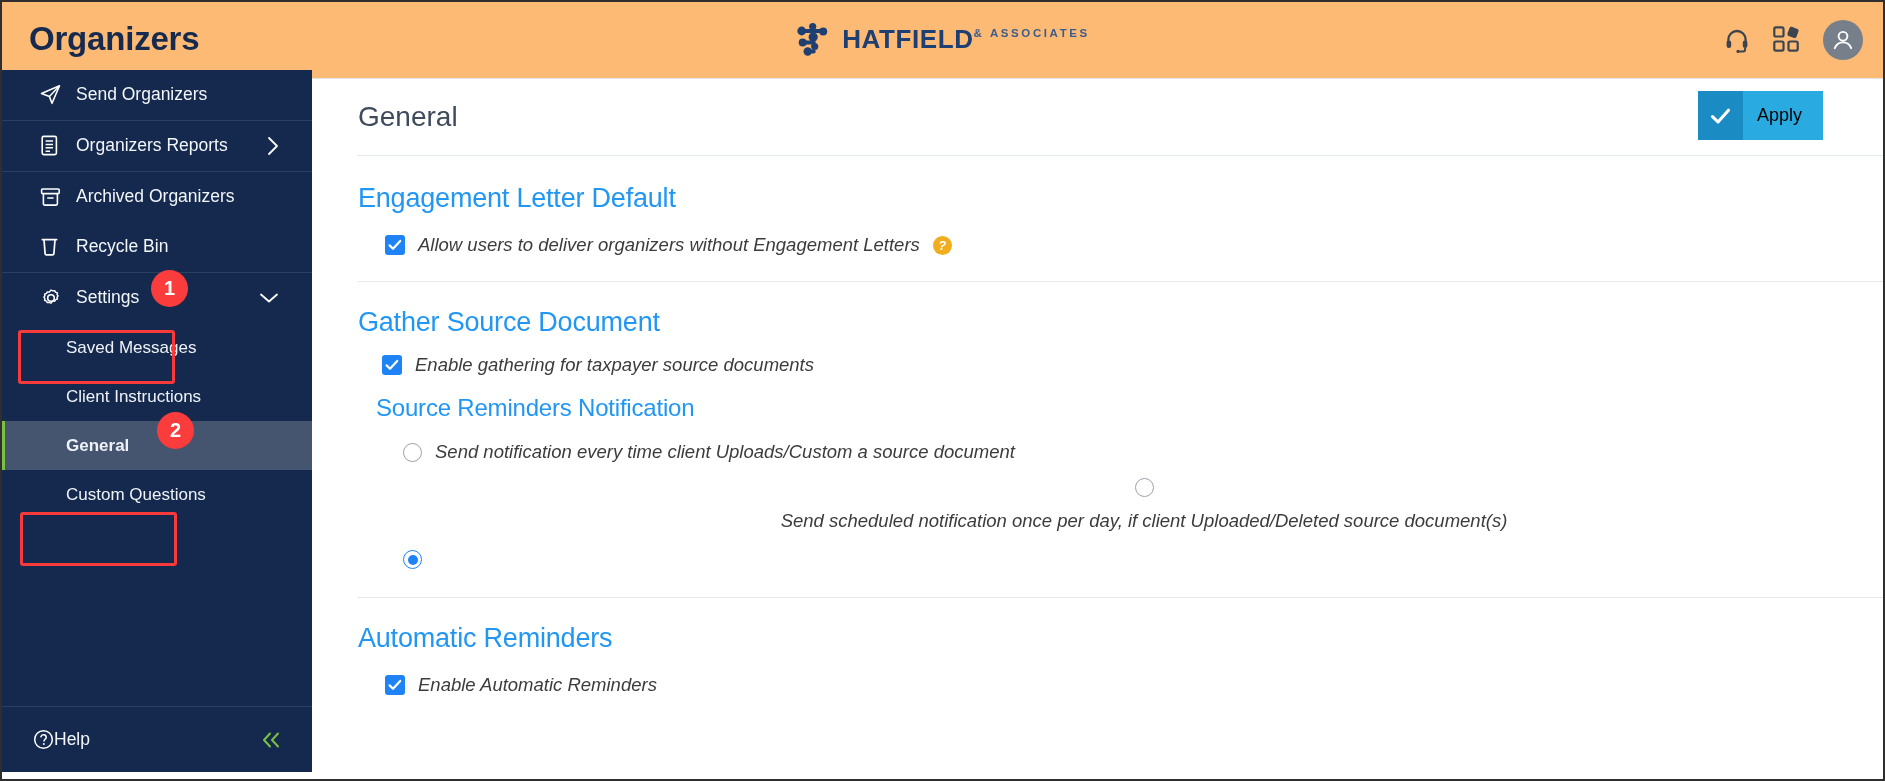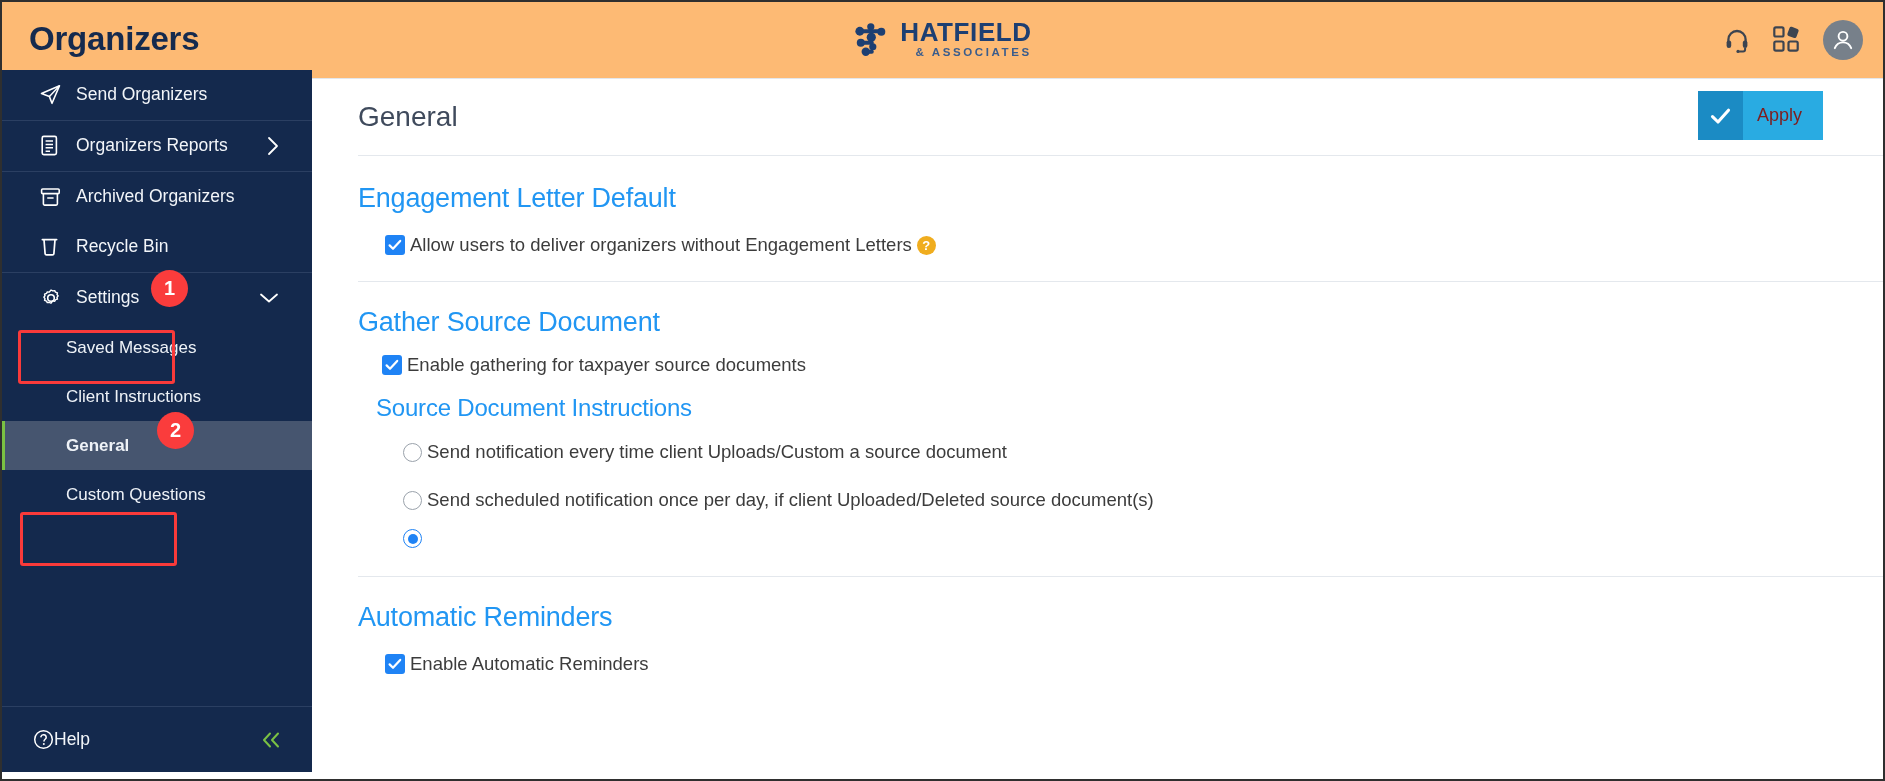--- a/index.html
+++ b/index.html
@@ -42,21 +42,21 @@
   .brand {
     position: absolute;
     left: 50%;
     top: 50%;
     transform: translate(-50%, -50%);
     display: flex;
     align-items: center;
     gap: 11px;
   }
   .brand-mark { width: 36px; height: 34px; display: block; }
-  .brand-text { display: flex; flex-direction: column; line-height: 1; }
+  .brand-text { display: flex; line-height: 1; }
   .brand-name {
     font-size: 26px;
     font-weight: bold;
     color: #1d3f72;
     letter-spacing: 0.6px;
   }
   .brand-sub {
     font-size: 11.5px;
     font-weight: bold;
     color: #3b5d8c;
@@ -203,21 +203,21 @@
   }
   .apply-check {
     width: 45px;
     background: #1b8bc4;
     display: flex;
     align-items: center;
     justify-content: center;
   }
   .apply-label {
     background: #29abe2;
-    color: #7f1d1d;
+    color: #000000;
     font-size: 18px;
     display: flex;
     align-items: center;
     padding: 0 21px 0 14px;
   }
 
   .hr { height: 1px; background: #e4e8ed; margin: 0 0 0 46px; }
 
   .section { padding: 0 0 0 46px; }
   .section-title {
@@ -229,23 +229,24 @@
   .sub-title {
     color: #2196f3;
     font-size: 24px;
     font-weight: normal;
     letter-spacing: -0.2px;
   }
 
   .opt-row {
     display: flex;
     align-items: center;
-    gap: 5px;
+    gap: 13px;
     font-size: 18.5px;
     color: #3c3c3c;
+    font-style: italic;
   }
 
   .cb {
     width: 20px; height: 20px;
     border-radius: 3px;
     background: #1f83f5;
     display: flex; align-items: center; justify-content: center;
     flex: 0 0 20px;
     cursor: pointer;
   }
@@ -491,27 +492,27 @@
       <div class="opt-row" style="margin-top:16px; margin-left:24px;">
         <span class="cb">
           <svg width="14" height="12" viewBox="0 0 14 12">
             <path d="M1.6 6.4 5 9.8 12.2 1.9" fill="none" stroke="#ffffff" stroke-width="2.2" stroke-linecap="round" stroke-linejoin="round"></path>
           </svg>
         </span>
         <span>Enable gathering for taxpayer source documents</span>
       </div>
 
       <div style="margin-left:18px; margin-top:18px;">
-        <div class="sub-title">Source Document Instructions</div>
+        <div class="sub-title">Source Reminders Notification</div>
 
         <div class="opt-row" style="margin-top:19px; margin-left:27px;">
           <span class="rb"></span>
           <span>Send notification every time client Uploads/Custom a source document</span>
         </div>
-        <div class="opt-row" style="margin-top:26px; margin-left:27px;">
+        <div class="opt-row" style="margin-top:15px; margin-left:27px;flex-direction:column;">
           <span class="rb"></span>
           <span>Send scheduled notification once per day, if client Uploaded/Deleted source document(s)</span>
         </div>
         <div class="opt-row" style="margin-top:18px; margin-left:27px;">
           <span class="rb sel"></span>
         </div>
       </div>
     </div>
 
     <div class="hr" style="margin-top:28px;"></div>

